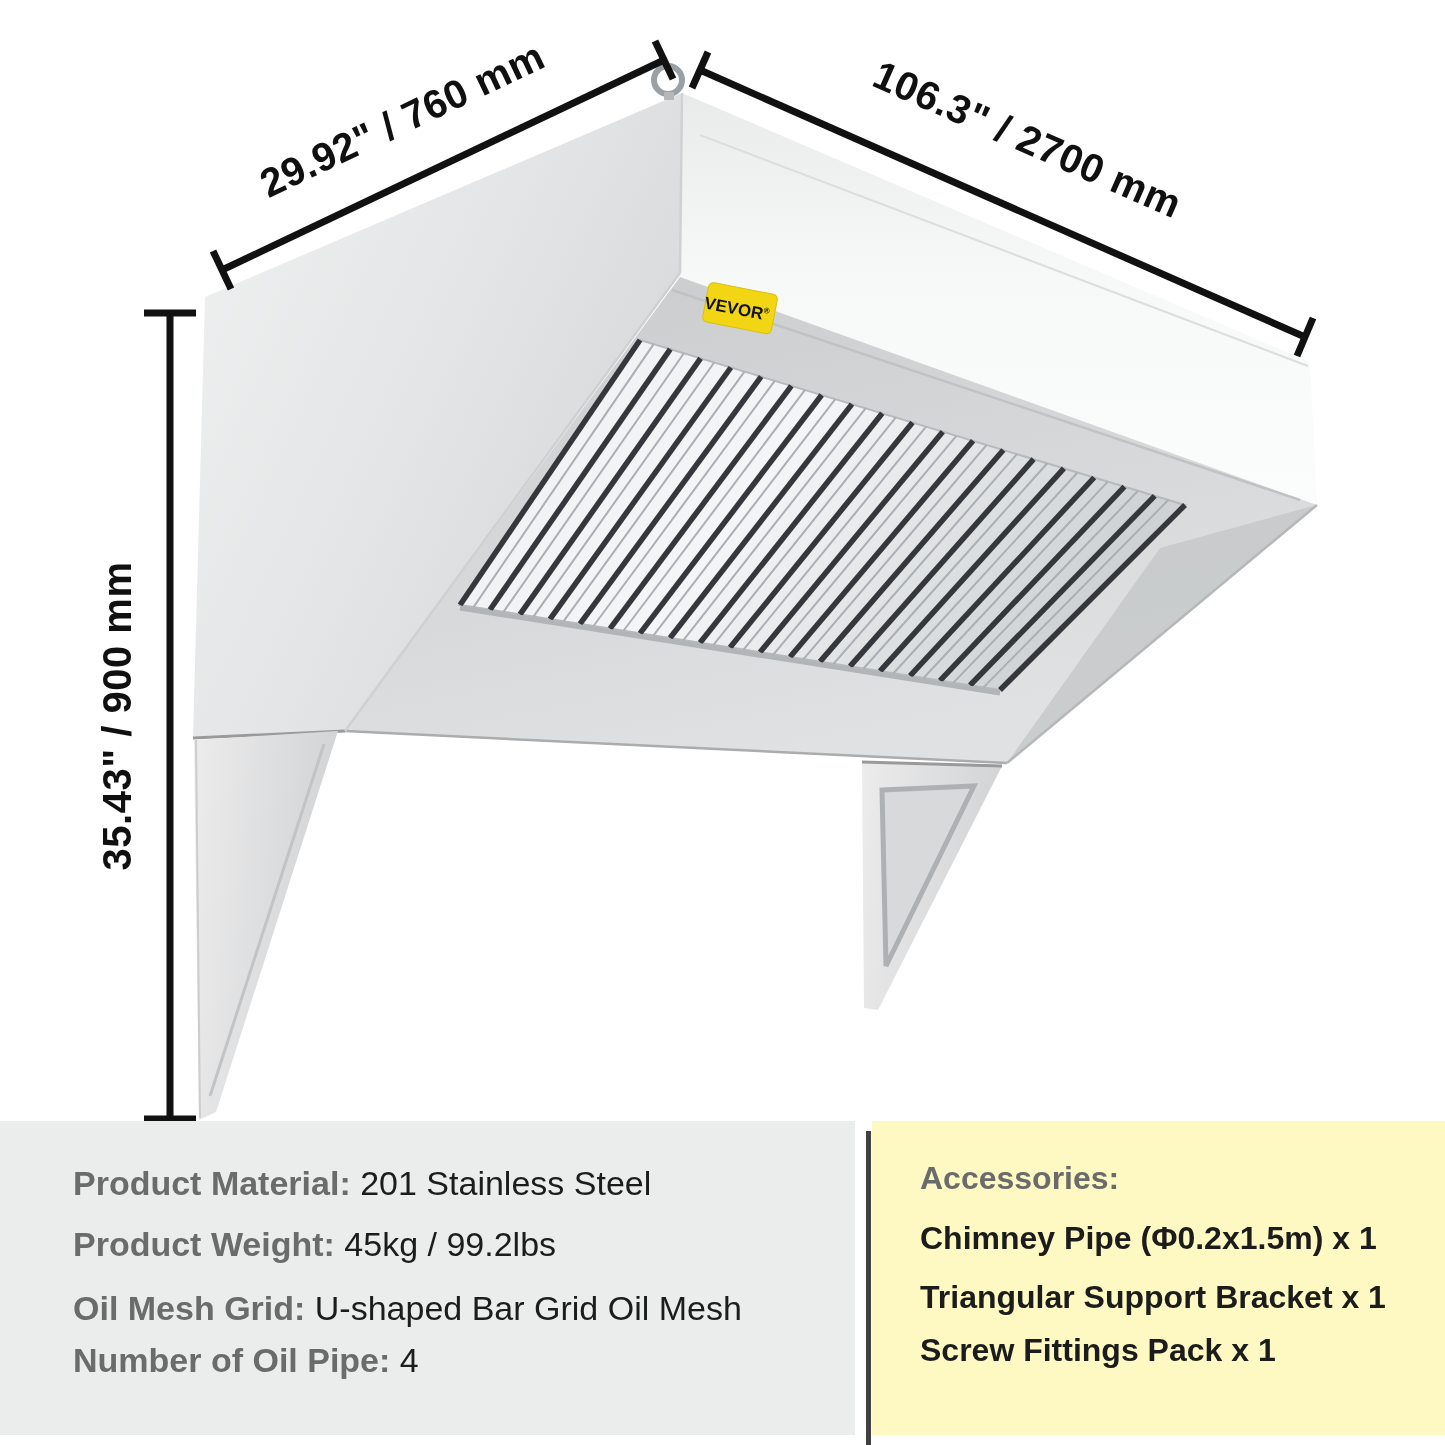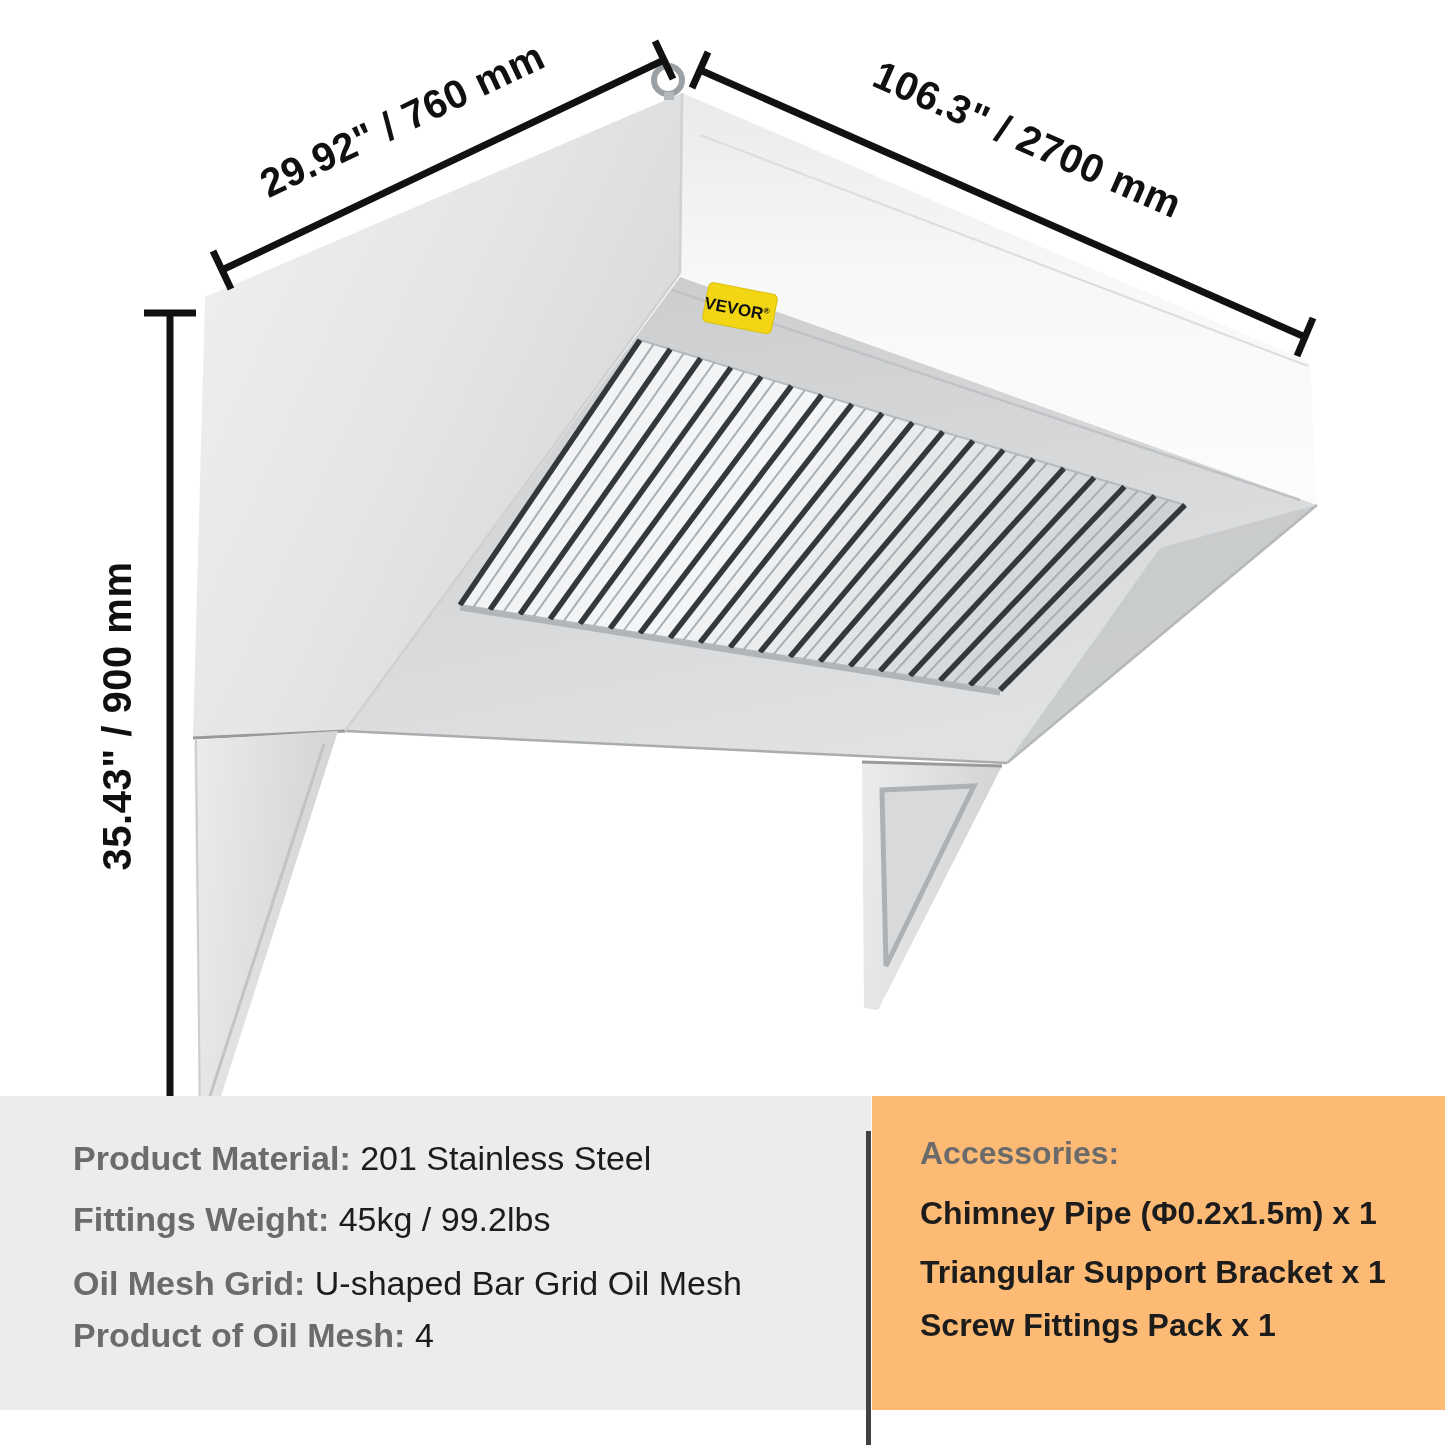--- a/index.html
+++ b/index.html
@@ -3,24 +3,24 @@
 <meta charset="utf-8">
 <style>
   html,body{margin:0;padding:0;background:#ffffff;}
   .canvas{
     position:relative;width:1445px;height:1445px;background:#ffffff;
     overflow:hidden;font-family:"Liberation Sans",sans-serif;
   }
   .canvas svg{position:absolute;left:0;top:0;}
   .dim-label{font-size:40px;font-weight:700;fill:#101010;letter-spacing:0.5px;}
   .spec-box{
-    position:absolute;top:1096px;height:314px;background:#ebecec;padding-left:16px;
+    position:absolute;top:1121px;height:314px;background:#ebecec;
   }
   .spec-box.left{left:0;width:855px;}
-  .spec-box.right{left:872px;width:573px;background:#fdba74;}
+  .spec-box.right{left:872px;width:573px;background:#fef9c3;}
   .box-divider{
     position:absolute;top:1131px;left:866px;width:5px;height:314px;background:#414141;
   }
   .spec-row{position:absolute;white-space:nowrap;font-size:34px;line-height:42px;}
   .spec-box.right .spec-row{font-size:32px;}
   .spec-label{color:#6b6b6b;font-weight:700;}
   .spec-value{color:#1c1c1c;font-weight:400;}
   .acc-title{color:#6b6b6b;font-weight:700;font-size:34px;}
   .acc-item{color:#1c1c1c;font-weight:700;}
 </style>
@@ -164,29 +164,29 @@
     </g>
     <text class="dim-label" x="131" y="716" text-anchor="middle" transform="rotate(-90 131 716)">35.43" / 900 mm</text>
   </svg>
 
   <div class="spec-box left">
     <div class="spec-row" style="left:73px;top:41px">
       <span class="spec-label">Product Material:</span>
       <span class="spec-value">201 Stainless Steel</span>
     </div>
     <div class="spec-row" style="left:73px;top:102px">
-      <span class="spec-label">Fittings Weight:</span>
+      <span class="spec-label">Product Weight:</span>
       <span class="spec-value">45kg / 99.2lbs</span>
     </div>
     <div class="spec-row" style="left:73px;top:166px">
       <span class="spec-label">Oil Mesh Grid:</span>
       <span class="spec-value">U-shaped Bar Grid Oil Mesh</span>
     </div>
     <div class="spec-row" style="left:73px;top:218px">
-      <span class="spec-label">Product of Oil Mesh:</span>
+      <span class="spec-label">Number of Oil Pipe:</span>
       <span class="spec-value">4</span>
     </div>
   </div>
 
   <div class="box-divider"></div>
 
   <div class="spec-box right">
     <div class="spec-row acc-title" style="left:48px;top:36px">Accessories:</div>
     <div class="spec-row acc-item" style="left:48px;top:96px">Chimney Pipe (Φ0.2x1.5m) x 1</div>
     <div class="spec-row acc-item" style="left:48px;top:155px">Triangular Support Bracket x 1</div>

